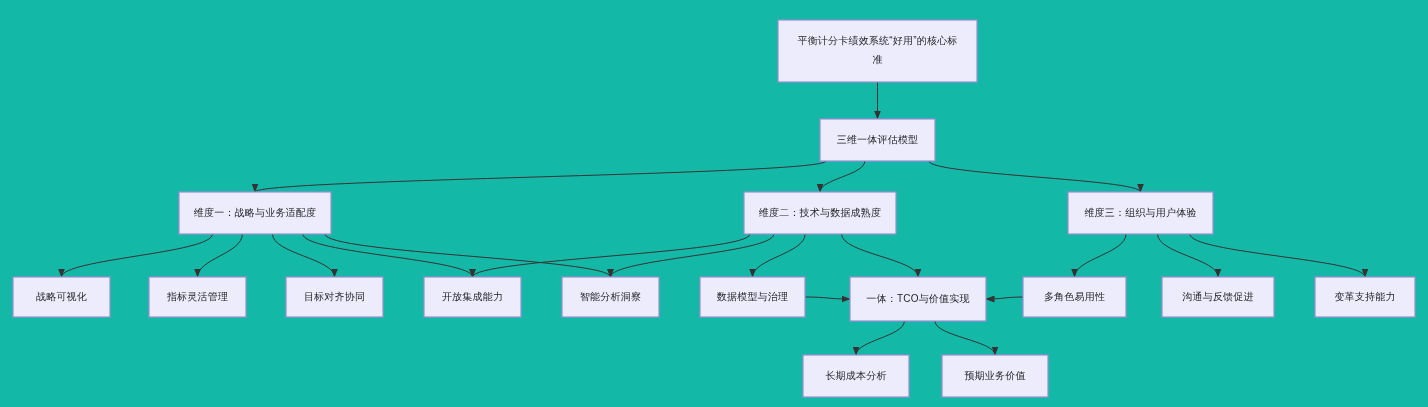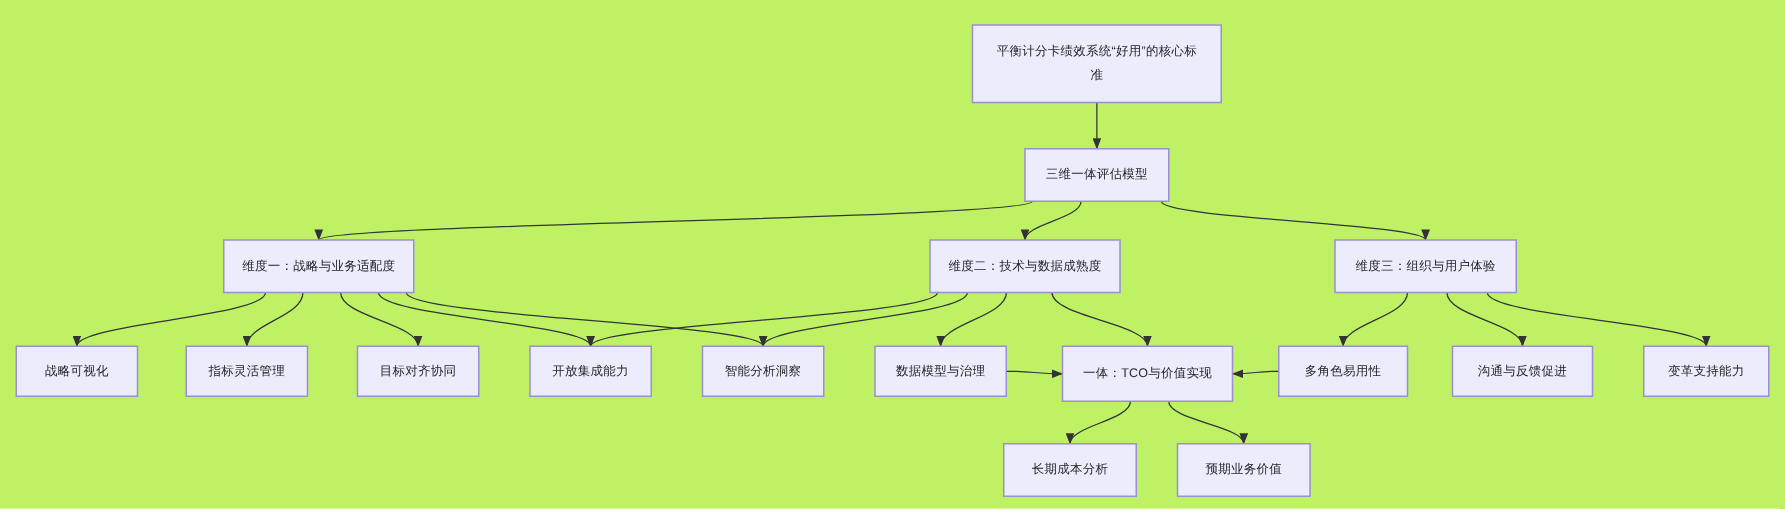--- a/index.html
+++ b/index.html
@@ -10,21 +10,21 @@
   body {
     width: 1428px;
     height: 407px;
     overflow: hidden;
     font-family: "Liberation Sans", "DejaVu Sans", sans-serif;
   }
   #flowchart-root {
     position: relative;
     width: 1428px;
     height: 407px;
-    background: #bef264;
+    background: #14b8a6;
   }
   svg#flow-svg {
     position: absolute;
     top: 0;
     left: 0;
     width: 1428px;
     height: 407px;
   }
   .node-rect {
     fill: #ececfd;

